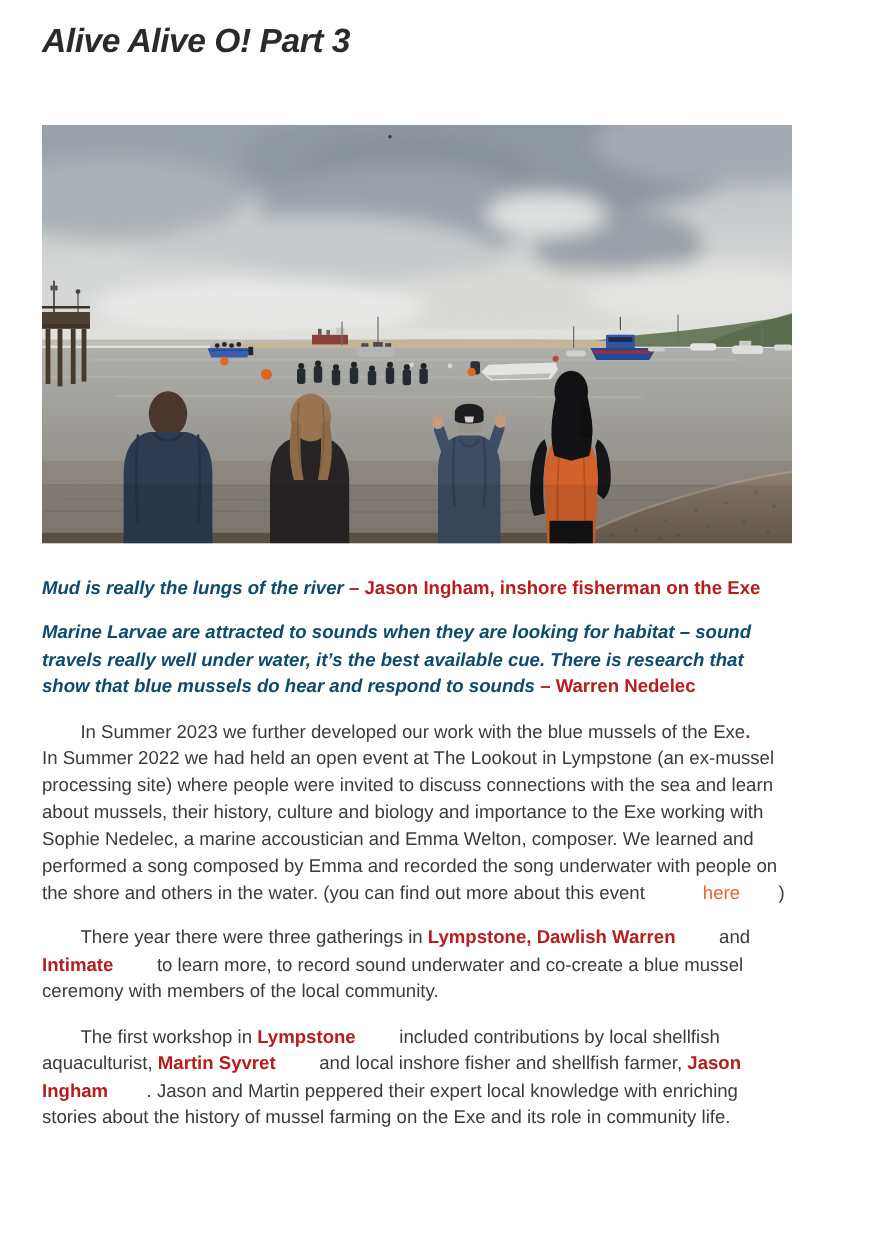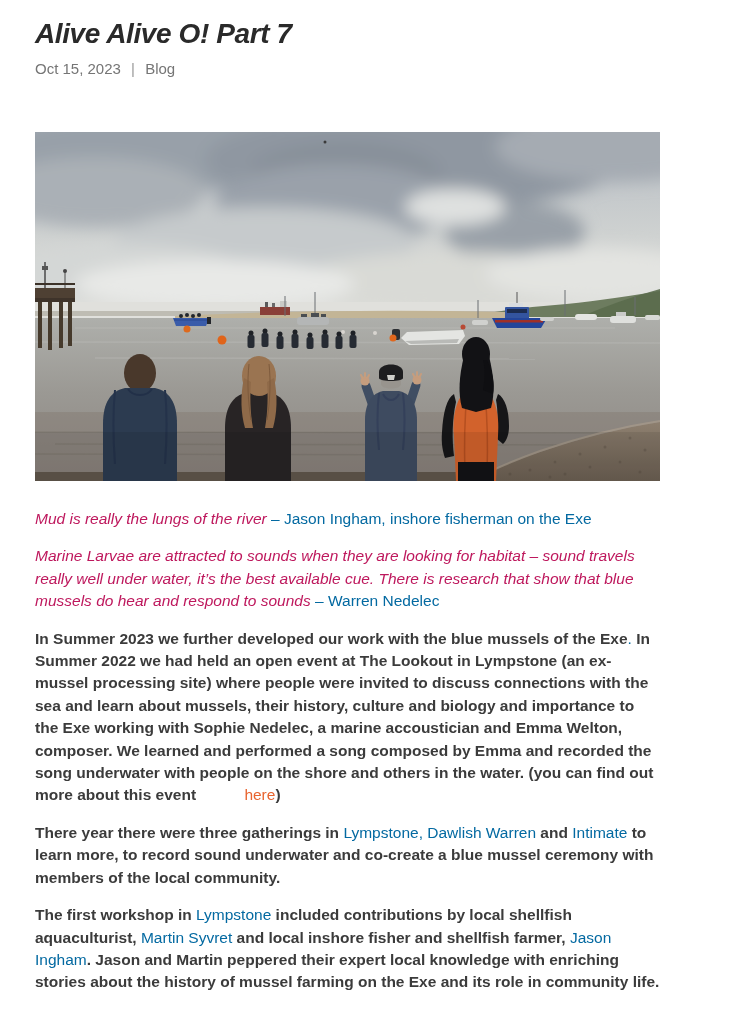--- a/index.html
+++ b/index.html
@@ -42,38 +42,33 @@
     height: 349px;
     overflow: hidden;
   }
   .featured-figure svg { display: block; }
   .content p {
     margin: 0 0 15px 0;
     font-size: 15.5px;
     line-height: 22.4px;
     color: #3b3b3b;
   }
-  .seg-n  { font-weight: 700; font-style: normal; }
-  .seg-b  { font-weight: 400; color: #0369a1; }
-  .seg-bi { font-weight: 400; font-style: italic; color: #be185d; }
+  .seg-n  { font-weight: 400; font-style: normal; margin-left: 32px; }
+  .seg-b  { font-weight: 700; color: #b91c1c; }
+  .seg-bi { font-weight: 700; font-style: italic; color: #0c4a6e; }
   a.seg-link { text-decoration: none; cursor: pointer; padding-left: 44px; }
 </style>
 </head>
 <body>
 
 <div class="page">
   <article class="post">
 
-    <h1 class="post-title">Alive Alive O! Part 7</h1>
-
-    <div class="post-meta">
-      <span>Oct 15, 2023</span>
-      <span class="sep">|</span>
-      <a>Blog</a>
-    </div>
+    <h1 class="post-title">Alive Alive O! Part 3</h1>
+
 
     <figure class="featured-figure">
 
       <svg width="625" height="349" viewBox="0 0 625 349" xmlns="http://www.w3.org/2000/svg">
         <defs>
           <linearGradient id="sky" x1="0" y1="0" x2="0" y2="1">
             <stop offset="0" stop-color="#b6bcc3"></stop>
             <stop offset="0.55" stop-color="#cfd2d1"></stop>
             <stop offset="1" stop-color="#e2e2de"></stop>
           </linearGradient>

